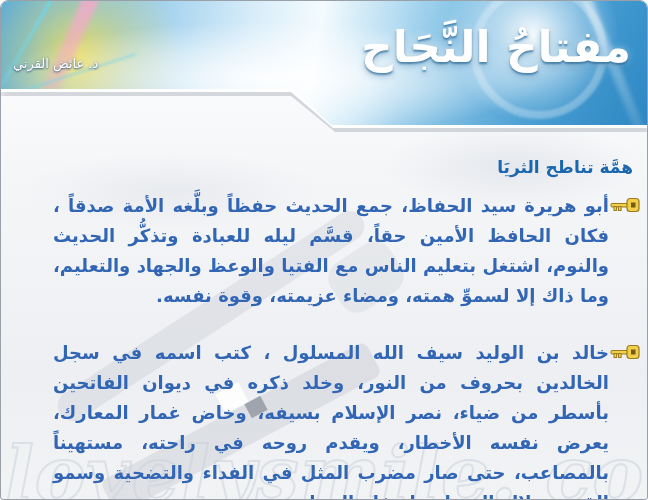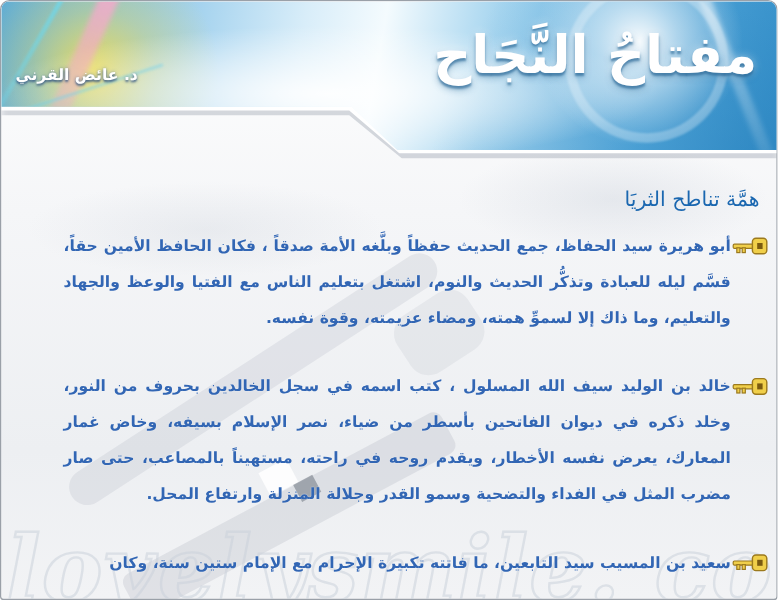--- a/index.html
+++ b/index.html
@@ -64,35 +64,35 @@
   .sun-ring{position:absolute;top:-18px;left:470px;width:120px;height:120px;border-radius:50%;
     border:8px solid rgba(255,255,255,.28);filter:blur(1px);}
   
   .title{
     position:absolute;top:22px;right:16px;width:330px;
     font-size:44px;font-weight:bold;color:#ffffff;direction:rtl;line-height:1.1;
     text-shadow:0 2px 2px rgba(30,95,145,.65),0 0 8px rgba(255,255,255,.5),0 3px 6px rgba(40,110,160,.45);
     letter-spacing:-1px;
   }
   .author{
-    position:absolute;top:55px;left:12px;font-size:13px;font-weight:bold;color:#ffffff;
+    position:absolute;top:55px;left:12px;font-size:13px;font-weight:normal;color:#ffffff;
     direction:rtl;text-shadow:0 1px 2px rgba(50,85,130,.85),0 0 3px rgba(70,110,160,.6);text-align:right;
   }
   
   .section-heading{
     position:absolute;top:156px;right:14px;direction:rtl;
-    font-size:17px;font-weight:normal;color:#1a67b0;
+    font-size:17px;font-weight:bold;color:#1a67b0;
   }
   .content{
     position:absolute;top:190px;left:8px;right:6px;direction:rtl;
   }
   .para{display:flex;align-items:flex-start;margin-bottom:27px;}
   .key-bullet{flex:0 0 32px;padding-top:6px;text-align:center;}
   .para-text{
-    flex:1;color:#3266b4;font-weight:bold;font-size:13px;line-height:30px;
+    flex:1;color:#3266b4;font-weight:bold;font-size:18px;line-height:30px;
     text-align:justify;text-justify:inter-word;
     text-shadow:0 0 1px rgba(255,255,255,.9);
     margin-left:44px;
   }
   .para:last-child .para-text{text-align:right;}
 </style>
 </head>
 <body>
 
 <div class="canvas">

